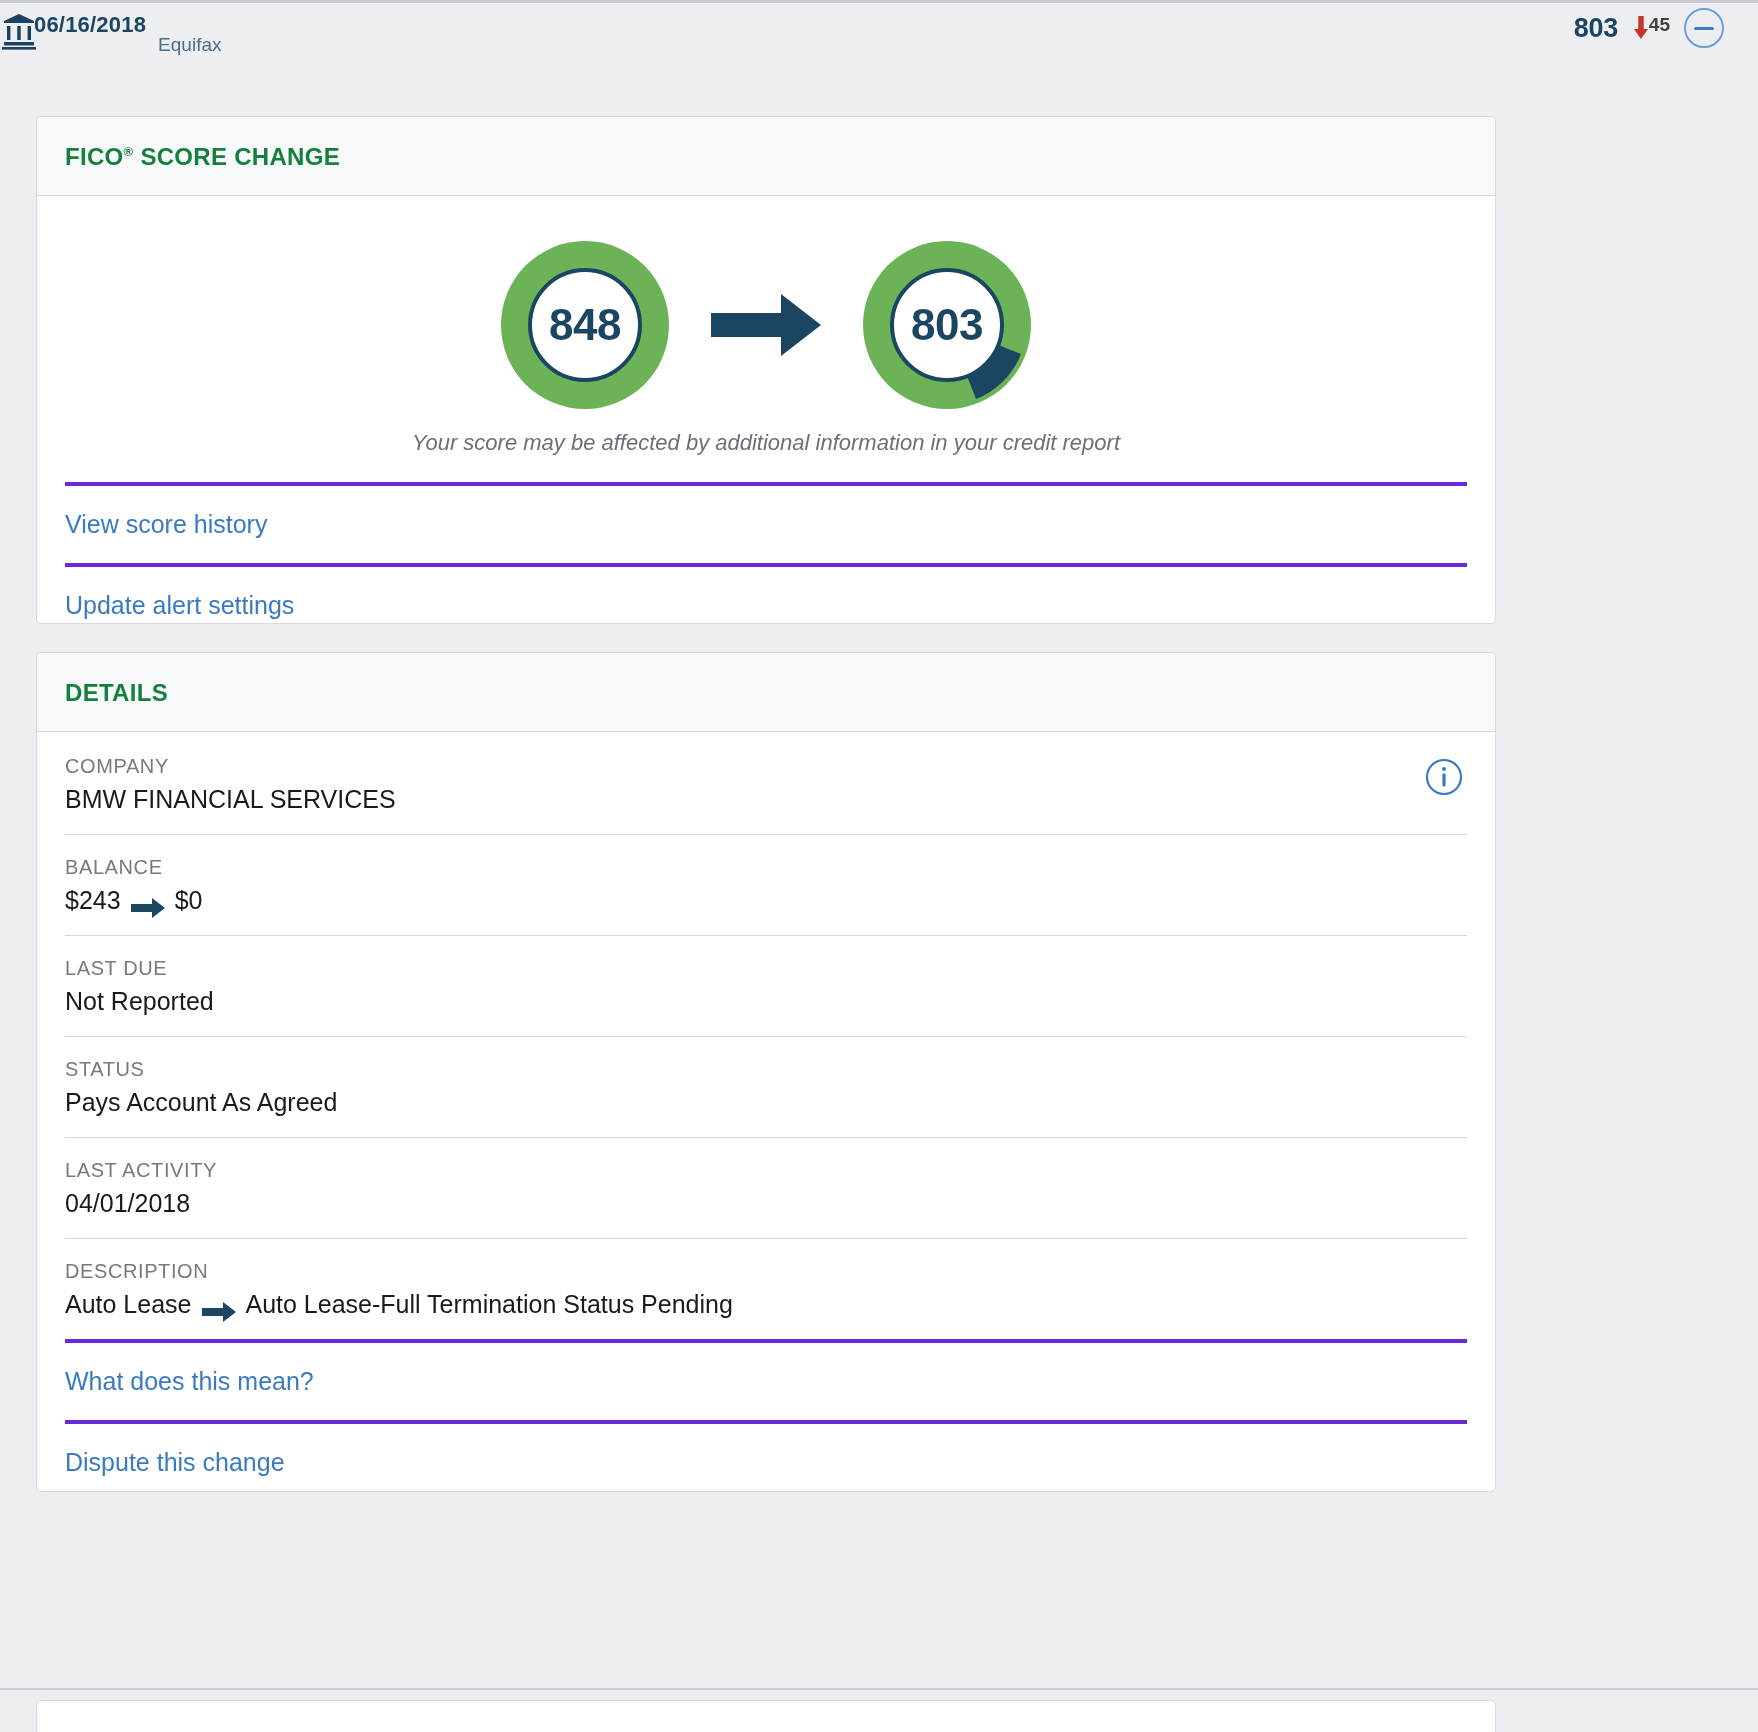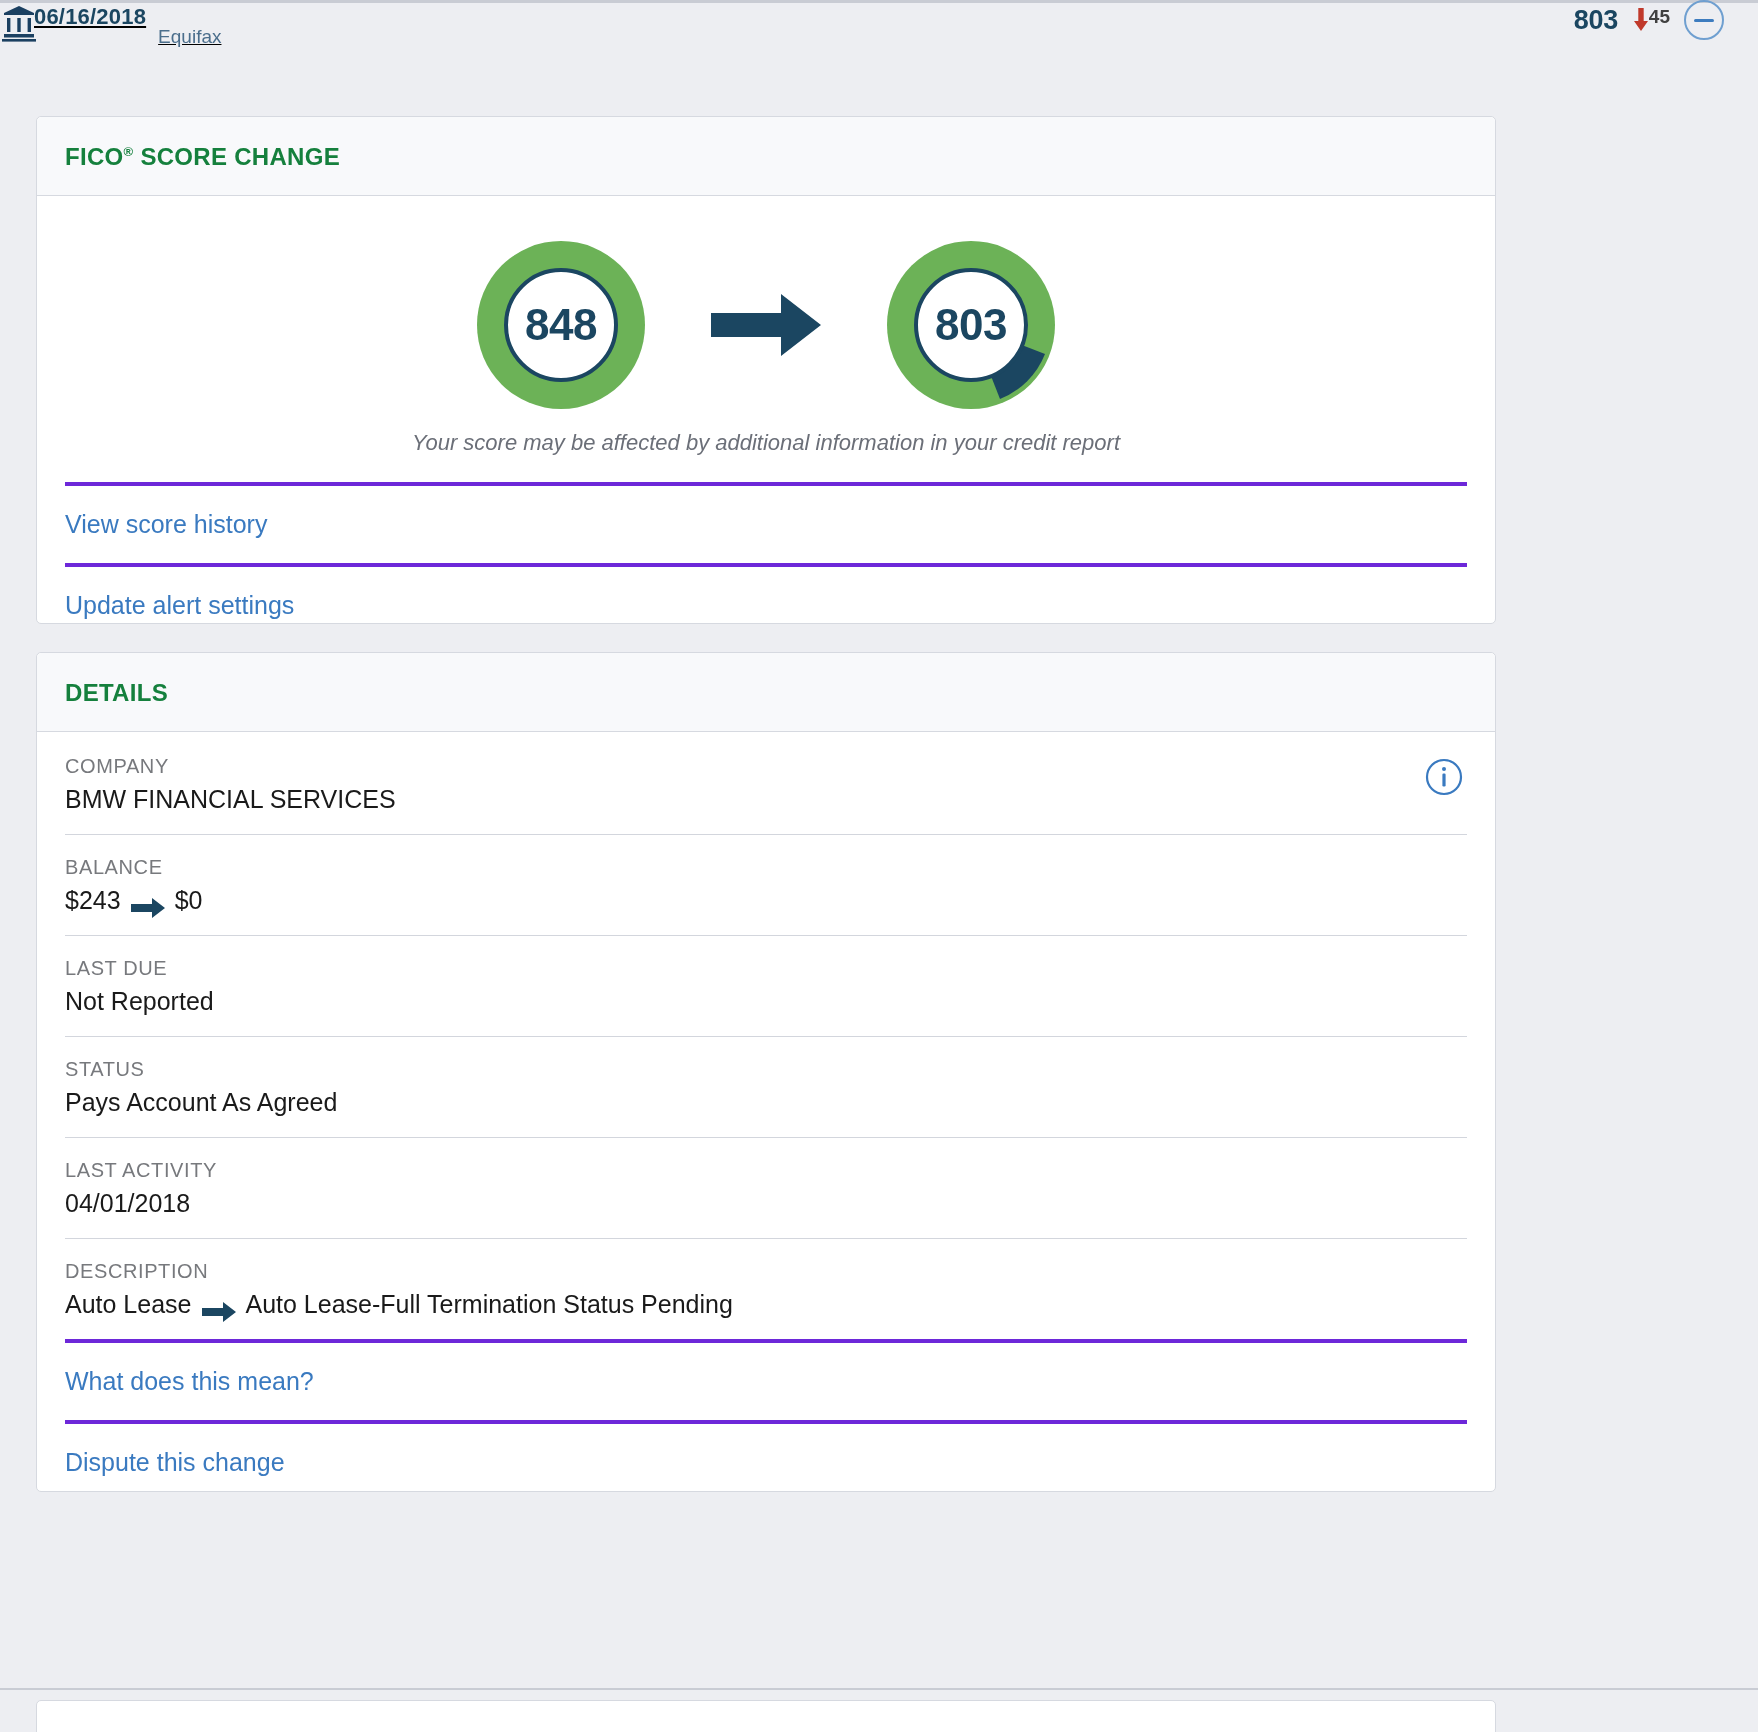--- a/index.html
+++ b/index.html
@@ -20,23 +20,22 @@
   
   .top-edge {
     position: absolute; top: 0; left: 0; right: 0; height: 10px;
     background: #edeef2;
     border-top: 3px solid #c9ccd4;
   }
 
   
   .alert-header {
     position: absolute;
-    top: 2px; left: 0; right: 0;
+    top: 10px; left: 0; right: 0;
     padding: 0 34px 0 34px;
-    text-decoration: underline;
   }
   .hdr-row1 {
     display: flex;
     align-items: flex-start;
     position: relative;
     min-height: 40px;
   }
   .bank-icon {
     position: absolute;
     left: -32px;
@@ -125,21 +124,21 @@
   #fico-card { top: 116px; height: 508px; }
   #details-card { top: 652px; height: 840px; }
 
   
   .score-graphic {
     position: relative;
     height: 250px;
     display: flex;
     align-items: center;
     justify-content: center;
-    gap: 66px;
+    gap: 42px;
     padding-top: 8px;
   }
   .ring { position: relative; width: 168px; height: 168px; }
   .ring svg { display: block; }
   .ring .num {
     position: absolute;
     inset: 0;
     display: flex; align-items: center; justify-content: center;
     font-size: 44px; font-weight: bold; color: #1b4661;
     letter-spacing: -0.5px;

